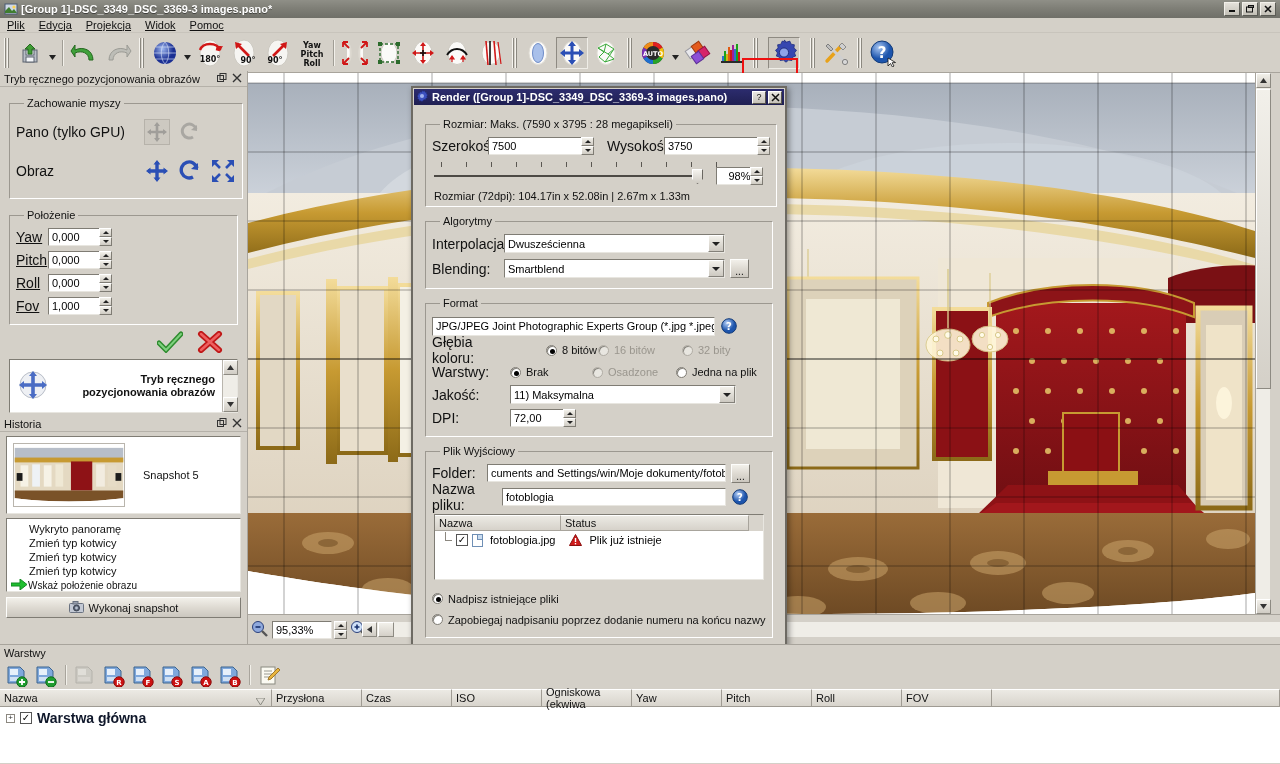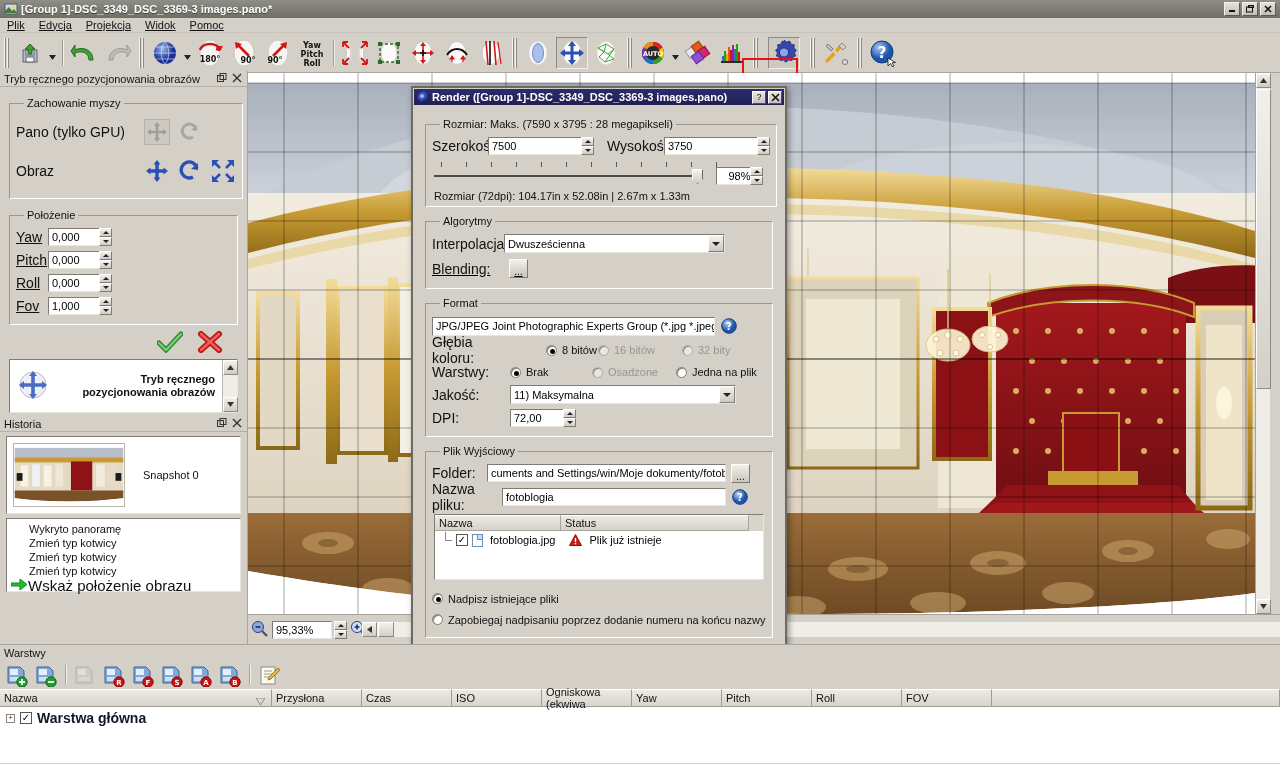--- a/index.html
+++ b/index.html
@@ -996,21 +996,21 @@
             <rect x="30" y="22" width="8" height="22" fill="#f6f2e6"></rect>
             <rect x="42" y="21" width="8" height="23" fill="#efe8d4"></rect>
             <rect x="84" y="21" width="9" height="23" fill="#f2ece0"></rect>
             <rect x="96" y="22" width="9" height="22" fill="#e6dcc6"></rect>
             <path d="M0 48 L112 48 L112 56 C80 60 40 61 0 56 Z" fill="#7a5228"></path>
             <path d="M0 56 C40 61 80 60 112 56 L112 64 L0 64 Z" fill="#fff"></path>
             <rect x="2" y="30" width="6" height="8" fill="#1c1c1c"></rect>
             <rect x="104" y="30" width="6" height="8" fill="#1c1c1c"></rect>
           </svg>
         </span>
-        <span style="margin-left:18px; font-size:11px; color:#111;">Snapshot 0</span>
+        <span style="margin-left:18px; font-size:11px; color:#111;">Snapshot 5</span>
       </div>
 
       <div style="background:#fff; border:1px solid #7f7c74; border-right-color:#e8e6e0; border-bottom-color:#e8e6e0; height:74px; margin-top:4px; padding:3px 0 0 0;">
         <div style="display:flex;align-items:center;height:14px;padding-left:22px;">
           <span style="font-size:11px;color:#111;">Wykryto panoramę</span>
         </div>
         <div style="display:flex;align-items:center;height:14px;padding-left:22px;">
           <span style="font-size:11px;color:#111;">Zmień typ kotwicy</span>
         </div>
         <div style="display:flex;align-items:center;height:14px;padding-left:22px;">
@@ -1018,24 +1018,35 @@
         </div>
         <div style="display:flex;align-items:center;height:14px;padding-left:22px;">
           <span style="font-size:11px;color:#111;">Zmień typ kotwicy</span>
         </div>
         <div style="display:flex;align-items:center;height:15px;padding-left:4px;">
           <span style="width:17px;">
             <svg width="16" height="11" viewBox="0 0 16 11">
                 <path d="M0 4 L9 4 L9 0 L16 5.5 L9 11 L9 7 L0 7 Z" fill="#1fbf2f" stroke="#138a22"></path>
               </svg>
           </span>
-          <span style="font-size:15px;color:#111;">Wskaż położenie obrazu</span>
+          <span style="font-size:10px;color:#111;">Wskaż położenie obrazu</span>
         </div>
       </div>
 
+      <div class="pushbtn" style="margin-top:5px; height:21px; gap:5px;">
+        <span>
+          <svg width="15" height="12" viewBox="0 0 15 12">
+            <rect x="0.5" y="2.5" width="14" height="9" rx="1" fill="#c3c9d4" stroke="#6a7280"></rect>
+            <rect x="4" y="0.5" width="5" height="2.5" fill="#9aa2b0" stroke="#6a7280"></rect>
+            <circle cx="7.5" cy="7" r="3" fill="#5b6576" stroke="#3b4250"></circle>
+            <circle cx="7.5" cy="7" r="1.4" fill="#b9c2d2"></circle>
+          </svg>
+        </span>
+        <span>Wykonaj snapshot</span>
+      </div>
     </div>
   </div>
 
   <div class="dialog">
     <div class="dlg-title">
       <span>
         <svg width="12" height="12" viewBox="0 0 14 14">
           <path d="M7 0.5 l1.4 1.1 1.7-.6.7 1.7 1.8.3-.3 1.8 1.4 1.1-1.1 1.4.6 1.7-1.7.7-.3 1.8-1.8-.3L7 13.5 5.6 12.4l-1.8.3-.3-1.8-1.7-.7.6-1.7L1.3 7l1.4-1.1L2.4 4.1l1.8-.3.7-1.7 1.7.6z" fill="#3b4fbe" stroke="#1f2b7c" stroke-width=".6"></path>
           <circle cx="7" cy="7" r="2.4" fill="#9fb0ee"></circle>
         </svg>
@@ -1101,22 +1112,26 @@
       <fieldset class="grp" style="margin-top:2px;">
         <legend>Algorytmy</legend>
 
         <div class="row" style="height:25px;">
           <span class="lbl" style="width:72px;">Interpolacja:</span>
           <span class="combo" style="width:221px;">
             <span>Dwusześcienna</span>
             <span class="cbtn"></span>
           </span>
         </div>
-        <div class="row" style="height:25px;text-decoration:underline;">
+        <div class="row" style="height:25px;">
           <span class="l55 lbl" style="width:72px;">Blending:</span>
+          <span class="combo" style="width:221px;">
+            <span>Smartblend</span>
+            <span class="cbtn"></span>
+          </span>
           <span class="pushbtn" style="width:19px; height:19px; margin-left:5px; padding:0; align-items:flex-end; font-size:10px;">...</span>
         </div>
       </fieldset>
 
       <fieldset class="grp" style="margin-top:2px;">
         <legend>Format</legend>
 
         <div class="row" style="height:26px;">
           <span class="combo" style="width:283px;">
             <span>JPG/JPEG Joint Photographic Experts Group (*.jpg *.jpeg)</span>

